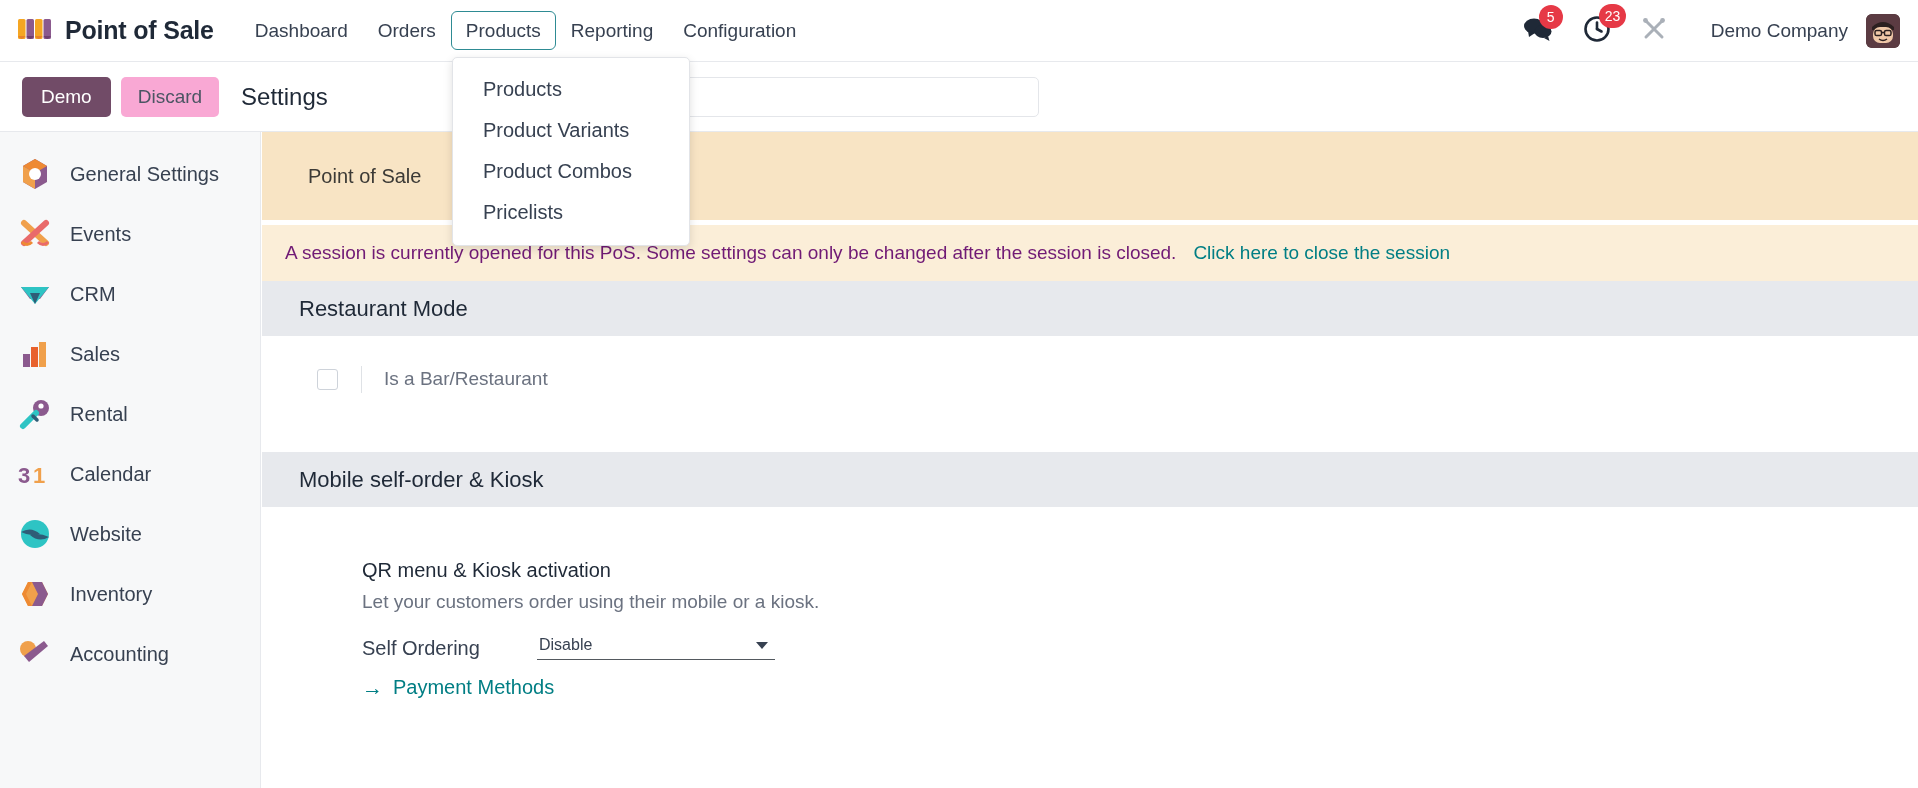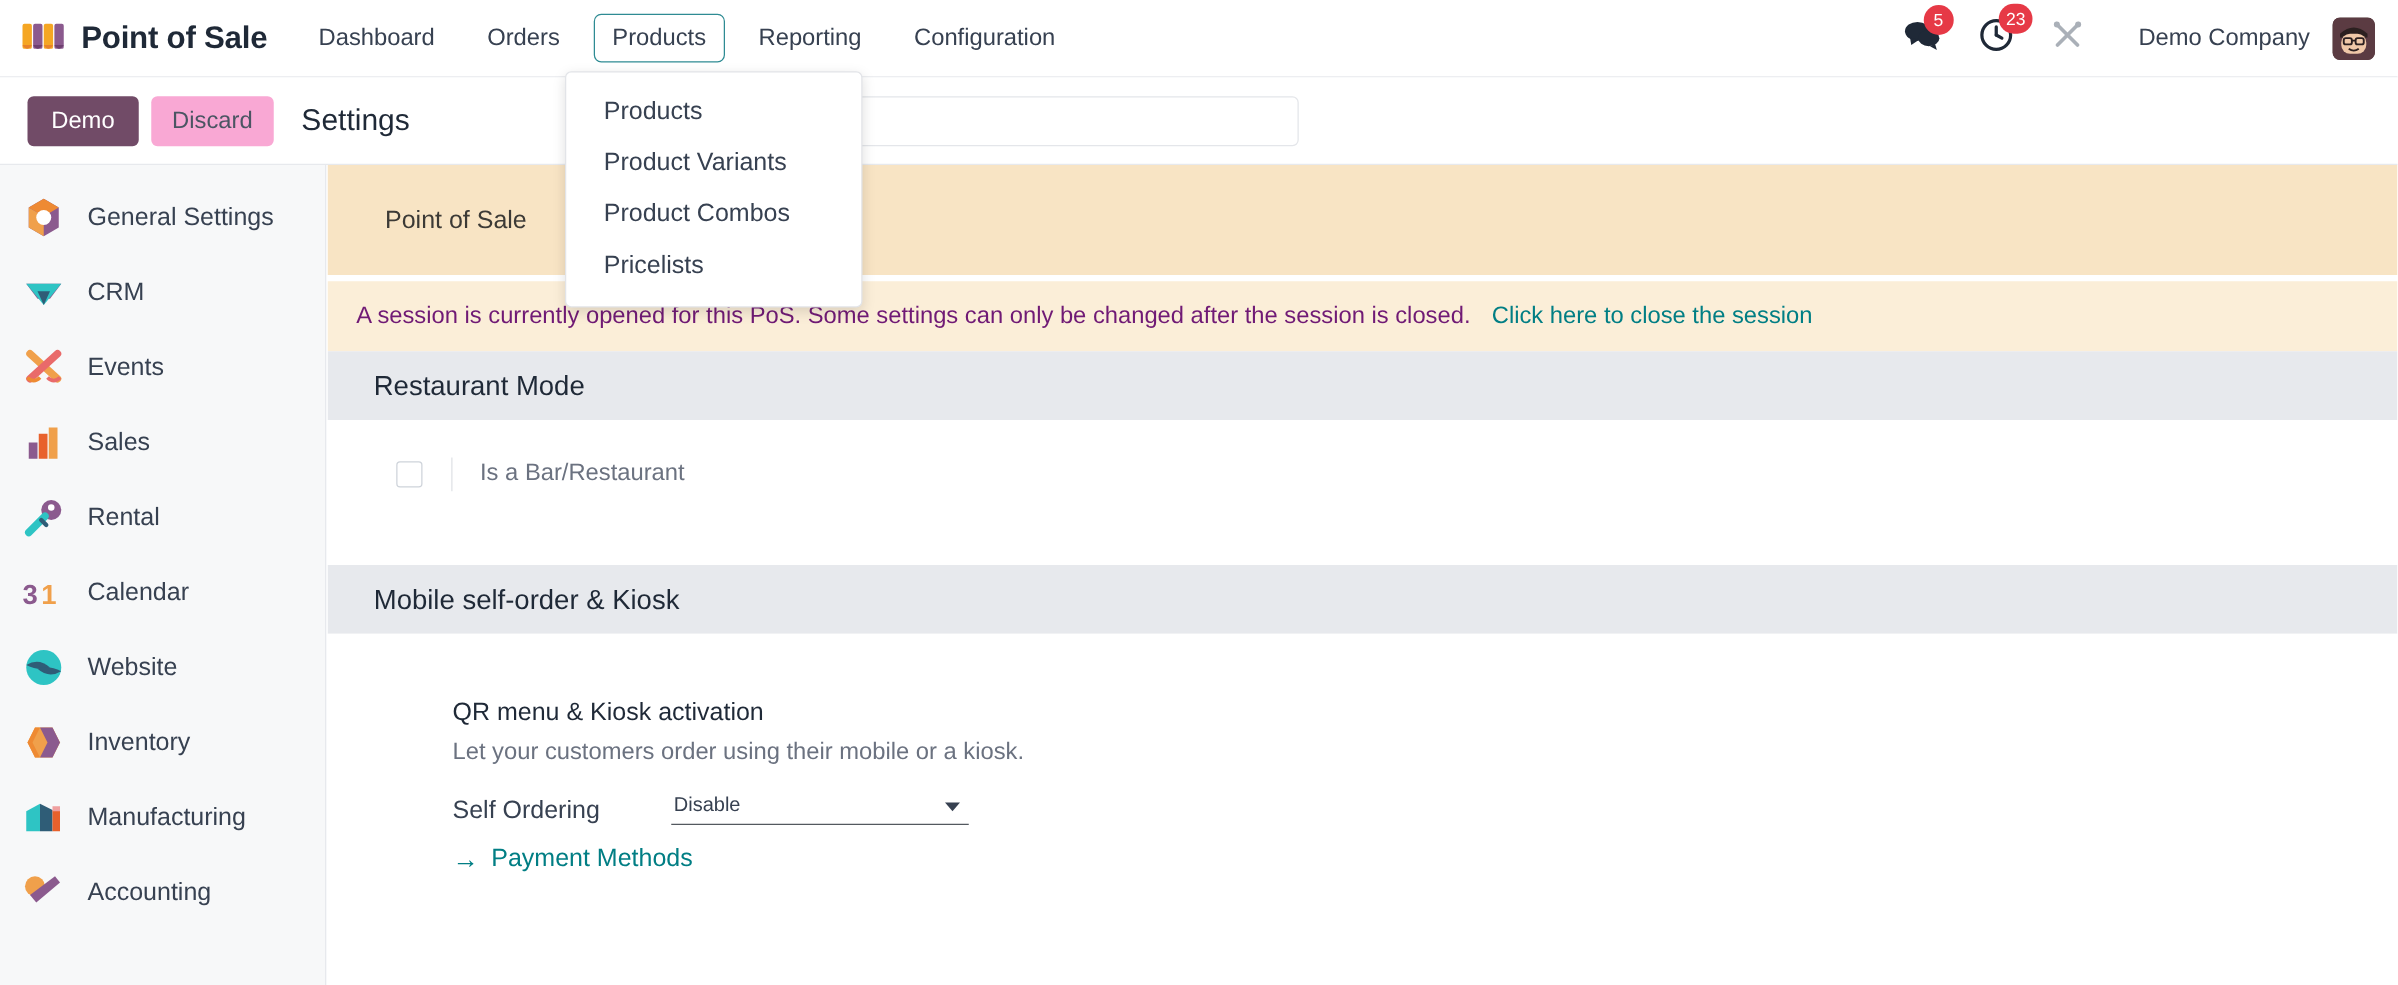--- a/index.html
+++ b/index.html
@@ -20,21 +20,21 @@
   }
   .brand {
     display: flex; align-items: center; gap: 12px;
     padding-left: 17px; padding-right: 26px;
   }
   .pos-logo { width: 36px; height: 30px; display: block; }
   .brand-title {
     font-size: 25px; font-weight: 700; color: #1f2937;
     letter-spacing: -0.2px; white-space: nowrap;
   }
-  .nav-items { display: flex; align-items: center; gap: 12px; }
+  .nav-items { display: flex; align-items: center; gap: 0px; }
   .nav-item {
     font-size: 19px; color: #374151;
     padding: 7px 14px; border-radius: 5px;
     white-space: nowrap; cursor: pointer;
     border: 1px solid transparent;
     line-height: 1.25;
   }
   .nav-item.active {
     border: 1px solid #2e8b93;
     background: #ffffff;
@@ -310,39 +310,39 @@
       <path d="M17 2 L29 9 L29 25 L17 32 L5 25 L5 9 Z" fill="#8B5A8E"></path>
       <path d="M17 2 L29 9 L17 16 L5 9 Z" fill="#EE8A33"></path>
       <path d="M5 9 L17 16 L17 32 L5 25 Z" fill="#F0A04B"></path>
       <circle cx="17" cy="17" r="6" fill="#ffffff"></circle>
     </svg>
     <span class="side-label">General Settings</span>
   </div>
 
   <div class="side-item">
     <svg class="side-icon" viewBox="0 0 34 34">
-      <path d="M3 10 L31 10 L22 22 L12 22 Z" fill="#8B5A8E"></path>
-      <path d="M3 10 L31 10 L17 27 Z" fill="#2EC4C4"></path>
-      <path d="M12 16 L22 16 L17 27 Z" fill="#2F5D77"></path>
-    </svg>
-    <span class="side-label">CRM</span>
-  </div>
-
-  <div class="side-item">
-    <svg class="side-icon" viewBox="0 0 34 34">
       <path d="M6 6 L28 26" stroke="#F0A04B" stroke-width="6" stroke-linecap="round"></path>
       <path d="M28 6 L6 26" stroke="#E96A6A" stroke-width="6" stroke-linecap="round"></path>
       <path d="M4 25 q5 5 10 0" stroke="#EE8A33" stroke-width="3" fill="none"></path>
       <path d="M20 25 q5 5 10 0" stroke="#E96A6A" stroke-width="3" fill="none"></path>
     </svg>
     <span class="side-label">Events</span>
   </div>
 
   <div class="side-item">
     <svg class="side-icon" viewBox="0 0 34 34">
+      <path d="M3 10 L31 10 L22 22 L12 22 Z" fill="#8B5A8E"></path>
+      <path d="M3 10 L31 10 L17 27 Z" fill="#2EC4C4"></path>
+      <path d="M12 16 L22 16 L17 27 Z" fill="#2F5D77"></path>
+    </svg>
+    <span class="side-label">CRM</span>
+  </div>
+
+  <div class="side-item">
+    <svg class="side-icon" viewBox="0 0 34 34">
       <rect x="5" y="17" width="7" height="13" fill="#8B5A8E"></rect>
       <rect x="13" y="10" width="7" height="20" fill="#E8612C"></rect>
       <rect x="21" y="5" width="7" height="25" fill="#F0A04B"></rect>
     </svg>
     <span class="side-label">Sales</span>
   </div>
 
   <div class="side-item">
     <svg class="side-icon" viewBox="0 0 34 34">
       <circle cx="23" cy="11" r="8" fill="#8B5A8E"></circle>
@@ -374,29 +374,20 @@
 
   <div class="side-item">
     <svg class="side-icon" viewBox="0 0 34 34">
       <path d="M10 5 L24 5 L30 17 L24 29 L10 29 L4 17 Z" fill="#F0A04B"></path>
       <path d="M14 5 L24 5 L30 17 L24 29 L14 29 L20 17 Z" fill="#8B5A8E"></path>
       <path d="M10 5 L14 5 L8 17 L14 29 L10 29 L4 17 Z" fill="#EE8A33"></path>
     </svg>
     <span class="side-label">Inventory</span>
   </div>
 
-  <div class="side-item">
-    <svg class="side-icon" viewBox="0 0 34 34">
-      <path d="M3 12 L14 6 L14 28 L3 28 Z" fill="#2EC4C4"></path>
-      <path d="M14 6 L24 11 L24 28 L14 28 Z" fill="#2F5D77"></path>
-      <rect x="24" y="11" width="6" height="17" fill="#E8612C"></rect>
-      <rect x="24" y="8" width="6" height="4" fill="#F0A0A0"></rect>
-    </svg>
-    <span class="side-label">Manufacturing</span>
-  </div>
 
   <div class="side-item">
     <svg class="side-icon" viewBox="0 0 34 34">
       <circle cx="10" cy="12" r="8" fill="#F0A04B"></circle>
       <path d="M6 19 L26 4 L30 9 L11 25 Z" fill="#8B5A8E"></path>
     </svg>
     <span class="side-label">Accounting</span>
   </div>
 </div>
 

